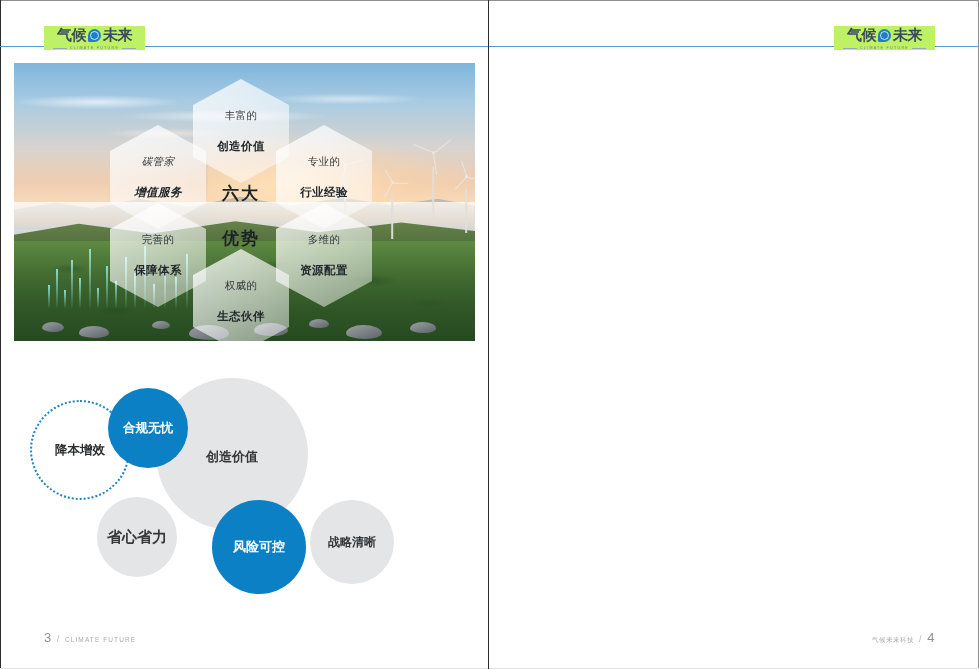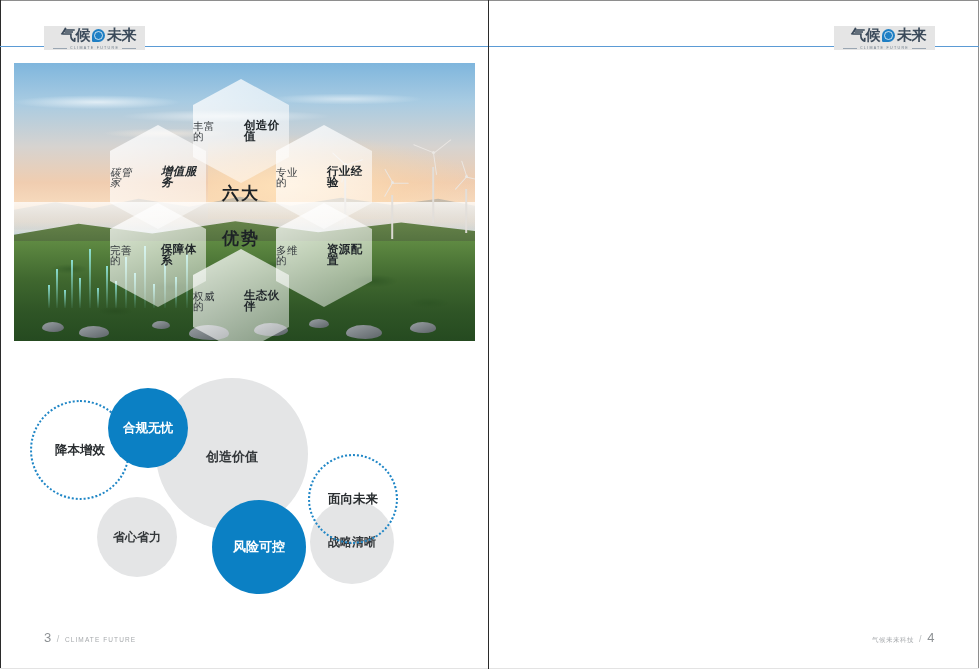--- a/index.html
+++ b/index.html
@@ -20,22 +20,22 @@
   }
   .page-left::after, .page-right::after {
     content:""; position:absolute; left:0; right:0; bottom:0; height:1px; background:#e3e3e3;
   }
   .edge-left  { position:absolute; left:0; top:0; bottom:0; width:1px; background:#2b2b2b; }
   .edge-right { position:absolute; right:0; top:0; bottom:0; width:1px; background:#8e8e8e; }
 
   
   .hdr { position: absolute; top: 34px; left: 0; right: 0; height: 26px; }
   .hdr-rule { position:absolute; top: 12px; left: 0; right: 0; height:1px; background:#5b9bd5; }
-  .logo { position: absolute; top: -8px; background: #e5e5e5; padding: 0 9px; display:flex;
-          flex-direction: column; align-items: flex-end; }
+  .logo { position: absolute; top: -8px; background: #bef264; padding: 0 9px; display:flex;
+          flex-direction: column; align-items: center; }
   .logo-main { display:flex; align-items:center; gap:1px; }
   .logo-cn { font-family:"DejaVu Sans", sans-serif; font-size:15px; font-weight:700; color:#3b4a5a; letter-spacing:-0.5px; }
   .logo-mark { width:13px; height:13px; position:relative; margin:0 1px; }
   .logo-mark .leaf { position:absolute; inset:0; border-radius:50% 50% 50% 10%; background:#1f7fc4; }
   .logo-mark .veins { position:absolute; inset:2px; border-radius:50%; border:1px solid #ffffff; opacity:.75;}
   .logo-sub { font-size:3.6px; letter-spacing:1.3px; color:#6d7b88; margin-top:1px; white-space:nowrap;
               display:flex; align-items:center; gap:3px; }
   .logo-sub .dash { display:inline-block; width:14px; height:1px; background:#9aa6b2; }
 
   
@@ -80,21 +80,21 @@
   .turb .hub { position:absolute; left:50%; top:0; width:3px; height:3px; margin-left:-1.5px; border-radius:50%; background:rgba(235,232,228,.95); }
   .turb .bl { position:absolute; left:50%; top:1.5px; width:1.4px; background:rgba(235,232,228,.9); transform-origin:top center; border-radius:1px; }
   .bars { position:absolute; bottom:12%; left:6%; width:34%; height:24%; }
   .bar { position:absolute; bottom:0; width:2px; background:linear-gradient(180deg,rgba(150,240,235,.85),rgba(120,220,215,.05)); }
 
   
   .hexwrap { position:absolute; left:0; top:0; right:0; bottom:0; }
   .hex { position:absolute; width:96px; height:104px;
     clip-path: polygon(50% 0%, 100% 25%, 100% 75%, 50% 100%, 0% 75%, 0% 25%);
     background:linear-gradient(145deg, rgba(255,255,255,.80), rgba(255,255,255,.42));
-    display:flex; flex-direction:row; align-items:center; gap:20px;
+    display:flex; flex-direction:column; align-items:center; justify-content:center; gap:20px;
     color:#33383c; font-family:"DejaVu Sans", sans-serif; }
   .hex span { font-size:10.5px; letter-spacing:.4px; line-height:1; }
   .hex .l2 { font-size:11.5px; font-weight:700; color:#22282c; }
   .hex-center { position:absolute; width:96px; height:104px; display:flex; flex-direction:column;
     align-items:center; justify-content:center; gap:22px; }
   .hex-center .c1 { font-size:17px; font-weight:700; color:#1d2226; letter-spacing:2px; font-family:"DejaVu Sans",sans-serif; }
   .hex-center .c2 { font-size:17px; font-weight:700; color:#1d2226; letter-spacing:2px; font-family:"DejaVu Sans",sans-serif; }
 
   
   .bubbles { position:absolute; left:14px; top:360px; width:461px; height:250px; }
@@ -247,31 +247,28 @@
           <span class="c1">六大</span>
           <span class="c2">优势</span>
         </div>
       </div>
     </div>
 
     <div class="bubbles">
       <div class="bub bub-core" style="left:142px;top:18px;width:152px;height:152px;font-size:13px;align-items:flex-start;padding-top:70px;">
         <span>创造价值</span>
       </div>
-      <div class="bub bub-grey" style="left:83px;top:137px;width:80px;height:80px;font-size:12px;">
+      <div class="bub bub-grey" style="left:83px;top:137px;width:80px;height:80px;font-size:15px;">
         <span>省心省力</span>
       </div>
       <div class="bub bub-grey" style="left:296px;top:140px;width:84px;height:84px;font-size:12px;">
         <span>战略清晰</span>
       </div>
       <div class="bub bub-dot" style="left:16px;top:40px;width:100px;height:100px;font-size:12.5px;">
         <span>降本增效</span>
-      </div>
-      <div class="bub bub-dot" style="left:294px;top:94px;width:90px;height:90px;font-size:12.5px;">
-        <span>面向未来</span>
       </div>
       <div class="bub bub-solid" style="left:94px;top:28px;width:80px;height:80px;font-size:12.5px;">
         <span>合规无忧</span>
       </div>
       <div class="bub bub-solid" style="left:198px;top:140px;width:94px;height:94px;font-size:13px;">
         <span>风险可控</span>
       </div>
     </div>
 
     <div class="footer footer-left">

